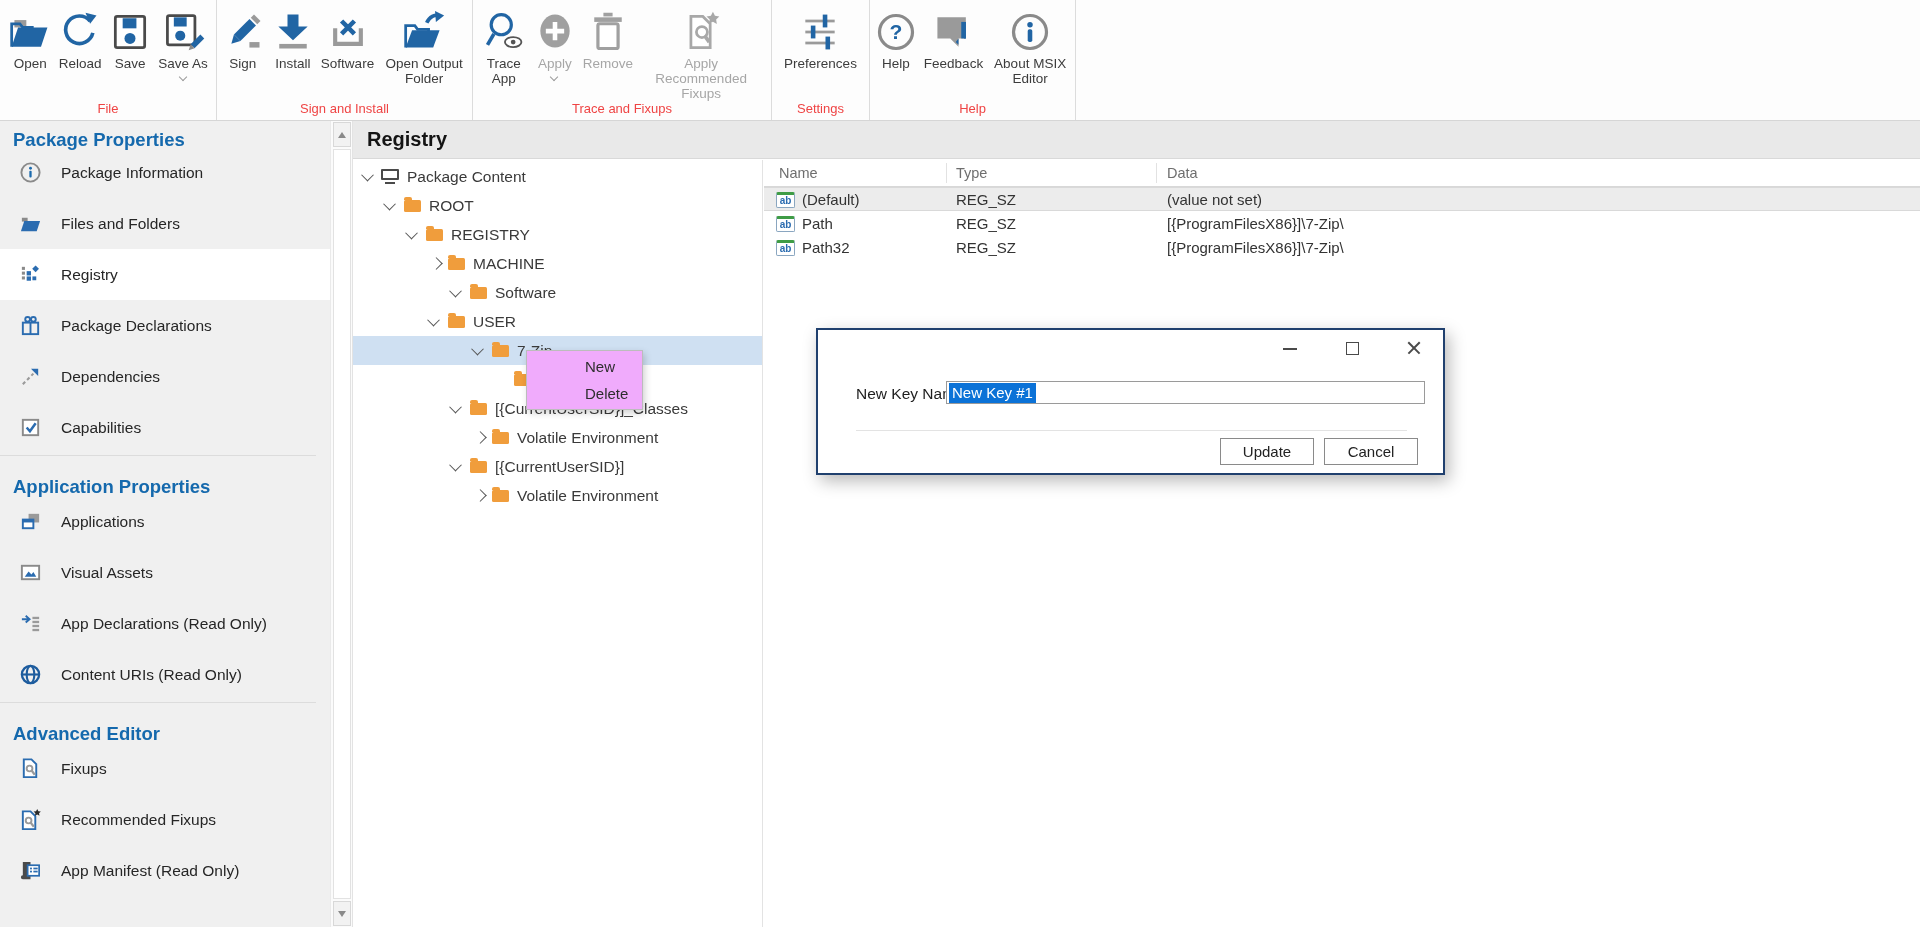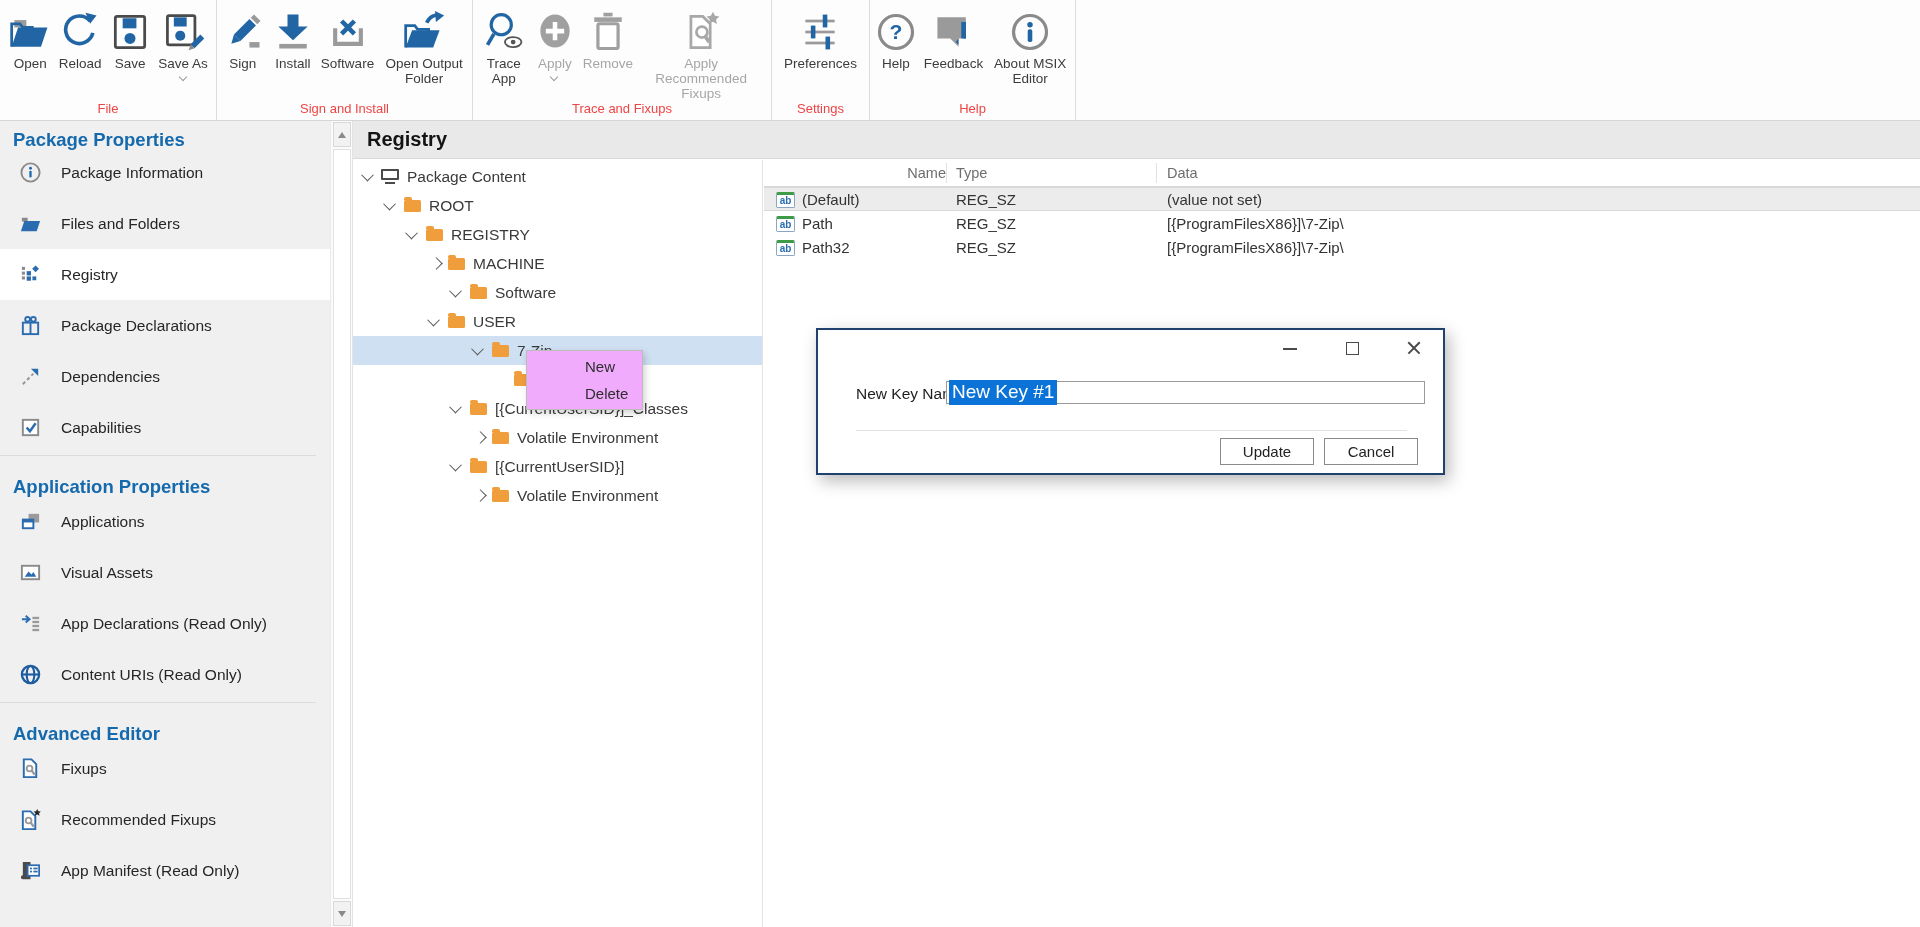--- a/index.html
+++ b/index.html
@@ -66,21 +66,21 @@
     background:#f09d3c; border-radius:2px 2px 0 0; }
   .tree-monitor { flex:none; width:18px; height:15px; position:relative; margin:0 8px 0 9px; }
   .tree-monitor .scr { position:absolute; top:0; left:0; width:18px; height:11px;
     border:2px solid #4a4a4a; border-radius:1px; background:#fff; }
   .tree-monitor .std { position:absolute; bottom:0; left:4px; width:10px; height:2px; background:#4a4a4a; }
 
   
   .table-panel { position:absolute; left:411px; top:39px; right:0; bottom:0; background:#fff; }
   .thead { height:27px; display:flex; align-items:center; color:#6e6e6e; font-size:14.5px;
     border-bottom:1px solid #d8d8d8; }
-  .th-name { width:182px; padding-left:15px;text-align:right; }
+  .th-name { width:182px; padding-left:15px; }
   .th-type { width:210px; padding-left:9px; border-left:1px solid #e2e2e2; height:20px; display:flex; align-items:center; }
   .th-data { flex:1; padding-left:10px; border-left:1px solid #e2e2e2; height:20px; display:flex; align-items:center; }
   .trow { height:24px; display:flex; align-items:center; font-size:15px; color:#333; }
   .trow.selected { background:#ececec; border-top:1px solid #d9d9d9; border-bottom:1px solid #d9d9d9; }
   .td-name { width:182px; padding-left:12px; display:flex; align-items:flex-end; gap:7px; }
   .td-type { width:210px; padding-left:10px; }
   .td-data { flex:1; padding-left:11px; }
   .ab-icon { flex:none; width:19px; height:16px; background:#fff; border:1px solid #8aa6c0;
     border-top:3px solid #3f9c46; border-radius:2px; color:#2b6cb0; font-size:10px; font-weight:bold;
     line-height:11px; text-align:center; }
@@ -96,21 +96,21 @@
   .dlg-controls { position:absolute; top:10px; right:22px; display:flex; gap:48px; align-items:center; height:16px; }
   .wc { width:14px; height:14px; position:relative; cursor:default; }
   .wc-min::before { content:''; position:absolute; left:0; top:7px; width:14px; height:2px; background:#4a4a4a; }
   .wc-max::before { content:''; position:absolute; left:1px; top:1px; width:11px; height:11px; border:1.5px solid #4a4a4a; }
   .wc-close::before,.wc-close::after { content:''; position:absolute; left:-1px; top:6px; width:16px; height:1.8px; background:#4a4a4a; }
   .wc-close::before { transform:rotate(45deg); }
   .wc-close::after { transform:rotate(-45deg); }
   .dlg-label { position:absolute; left:38px; top:55px; font-size:15.5px; color:#1e1e1e; }
   .dlg-input { position:absolute; left:128px; top:51px; width:479px; height:23px;
     border:1px solid #9a9a9a; background:#fff; display:flex; align-items:center; padding-left:2px; }
-  .dlg-selection { background:#0b72d7; color:#fff; font-size:19px; padding:1px 3px 2px; white-space:nowrap; }
+  .dlg-selection { background:#0b72d7; color:#fff; font-size:15px; padding:1px 3px 2px; white-space:nowrap; }
   .dlg-sep { position:absolute; left:38px; right:36px; top:100px; height:1px; background:#e3e3e3; }
   .dlg-btn { position:absolute; top:108px; width:94px; height:27px; border:1px solid #8a8a8a;
     background:#fff; font-size:15px; color:#222; display:flex; align-items:center; justify-content:center; cursor:default; }
   .dlg-btn.update { left:402px; }
   .dlg-btn.cancel { left:506px; }
 
   svg text { font-family:"Liberation Sans", sans-serif; }
 </style>
 </head>
 <body>

